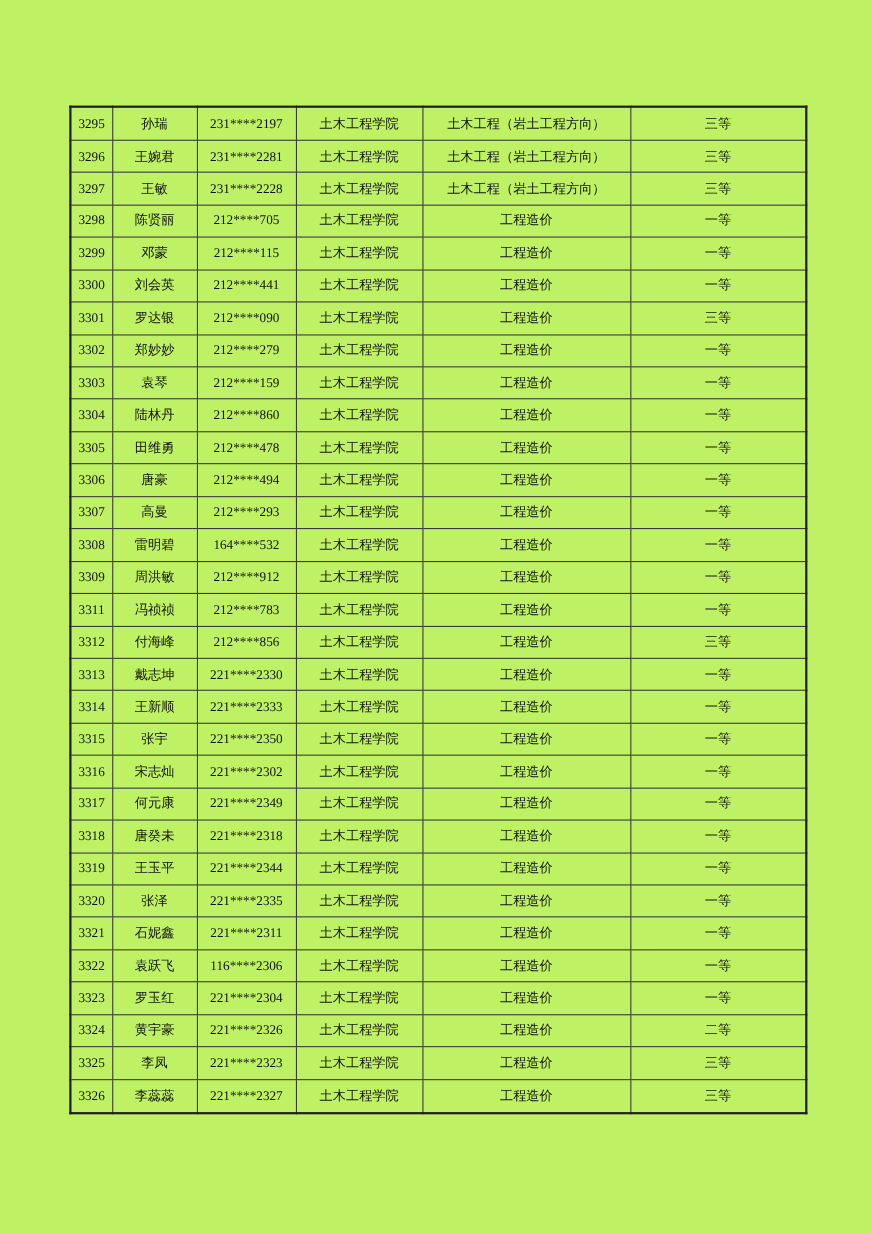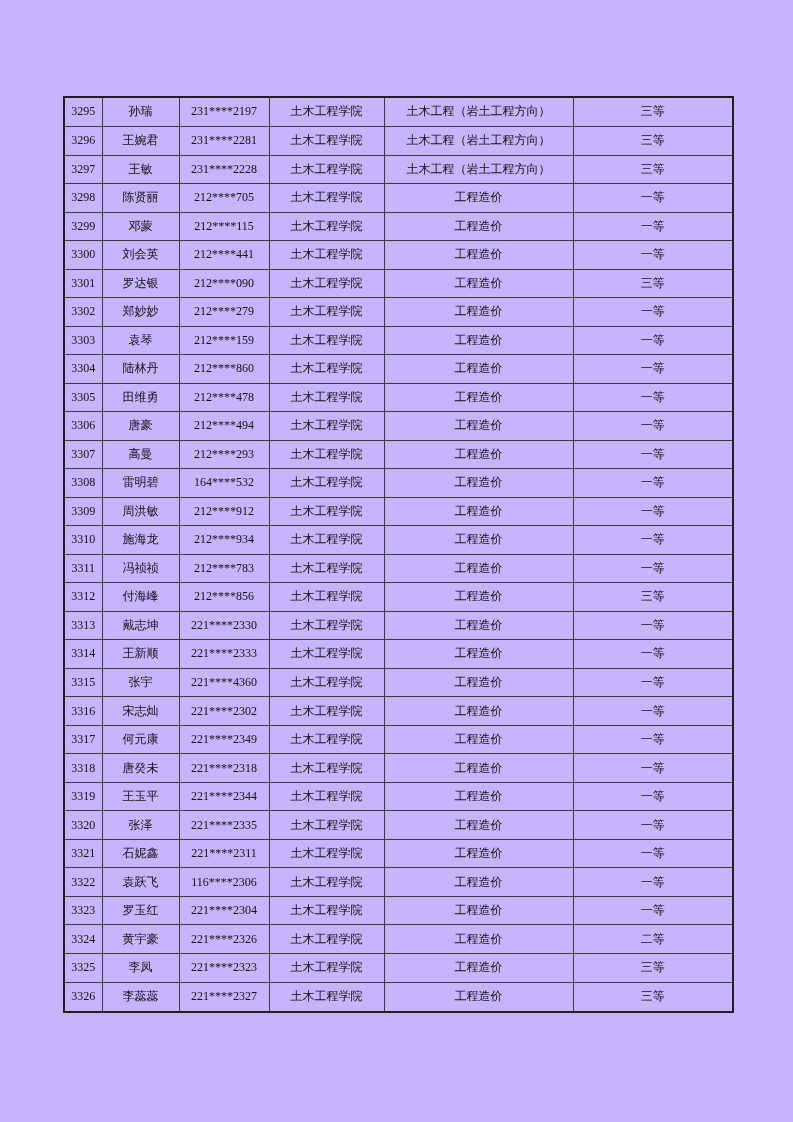--- a/index.html
+++ b/index.html
@@ -4,21 +4,21 @@
 <style>
   html, body {
     margin: 0;
     padding: 0;
     background: #ffffff;
   }
   .page {
     position: relative;
     width: 793px;
     height: 1122px;
-    background: #c4b5fd;
+    background: #bef264;
     overflow: hidden;
     font-family: "Liberation Serif", "DejaVu Serif", serif;
     color: #111111;
   }
   table.award-table {
     position: absolute;
     left: 63px;
     top: 96px;
     width: 669px;
     height: 917px;
@@ -172,28 +172,20 @@
   </tr>
         <tr>
     <td>3309</td>
     <td>周洪敏</td>
     <td>212****912</td>
     <td>土木工程学院</td>
     <td>工程造价</td>
     <td>一等</td>
   </tr>
         <tr>
-    <td>3310</td>
-    <td>施海龙</td>
-    <td>212****934</td>
-    <td>土木工程学院</td>
-    <td>工程造价</td>
-    <td>一等</td>
-  </tr>
-        <tr>
     <td>3311</td>
     <td>冯祯祯</td>
     <td>212****783</td>
     <td>土木工程学院</td>
     <td>工程造价</td>
     <td>一等</td>
   </tr>
         <tr>
     <td>3312</td>
     <td>付海峰</td>
@@ -214,21 +206,21 @@
     <td>3314</td>
     <td>王新顺</td>
     <td>221****2333</td>
     <td>土木工程学院</td>
     <td>工程造价</td>
     <td>一等</td>
   </tr>
         <tr>
     <td>3315</td>
     <td>张宇</td>
-    <td>221****4360</td>
+    <td>221****2350</td>
     <td>土木工程学院</td>
     <td>工程造价</td>
     <td>一等</td>
   </tr>
         <tr>
     <td>3316</td>
     <td>宋志灿</td>
     <td>221****2302</td>
     <td>土木工程学院</td>
     <td>工程造价</td>

